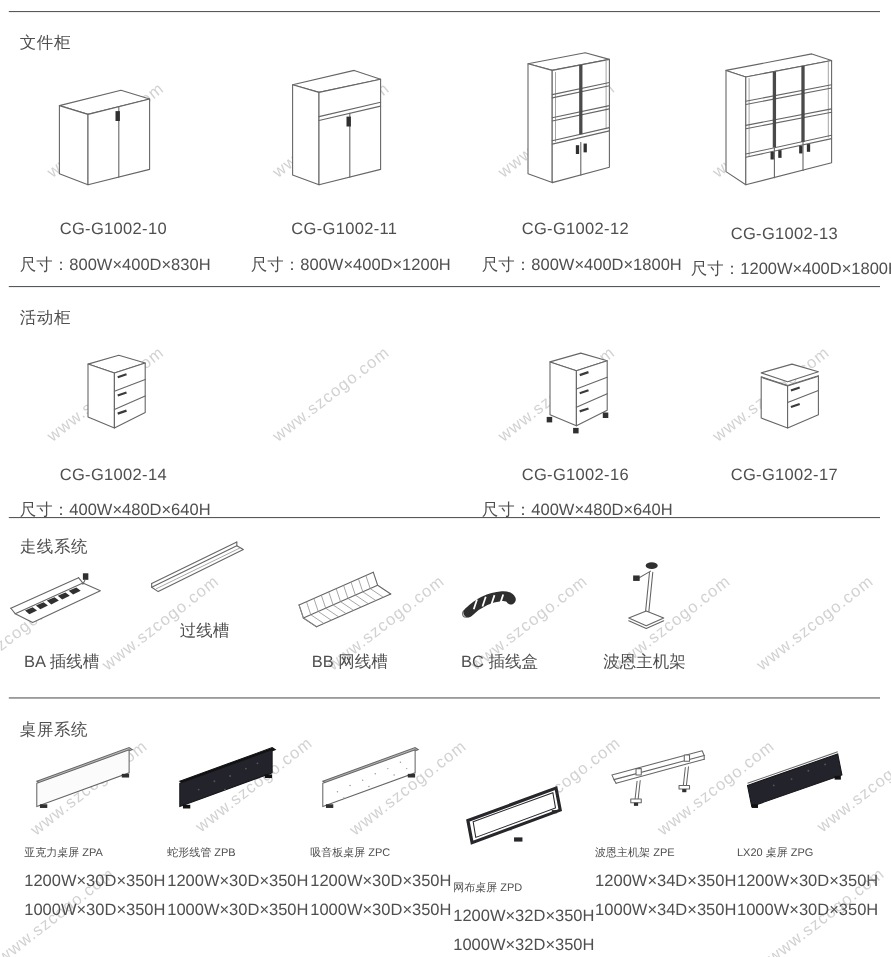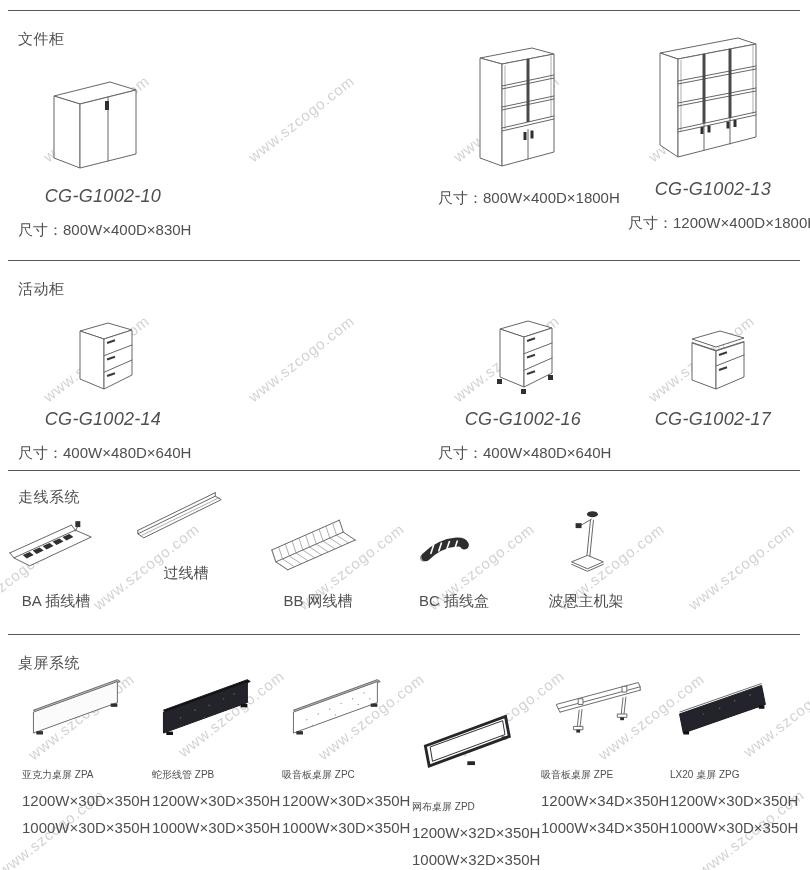--- a/index.html
+++ b/index.html
@@ -2,21 +2,21 @@
 <html><head>
 <meta charset="utf-8">
 <style>
   html,body{margin:0;padding:0;background:#fff;}
   .page{position:relative;width:810px;height:870px;background:#ffffff;overflow:hidden;
         font-family:"Liberation Sans","DejaVu Sans",sans-serif;color:#4f4f4f;}
   .hr{position:absolute;left:8px;right:10px;border-top:1px solid #55585c;height:0;}
   .sec-title{position:absolute;left:18px;font-size:15px;color:#4f4f4f;letter-spacing:.5px;}
   .cell{position:absolute;}
   .imgbox{display:flex;align-items:flex-end;justify-content:center;}
-  .pname{text-align:center;font-size:18px;letter-spacing:.3px;margin-top:11px;font-style:italic;}
+  .pname{text-align:center;font-size:15px;letter-spacing:.3px;margin-top:25px;}
   .pdims{font-size:15px;margin-top:14px;white-space:nowrap;}
   .clabel{text-align:center;font-size:15px;margin-top:6px;}
   .sname{font-size:10px;margin-top:8px;white-space:nowrap;}
   .sdims{font-size:15px;margin-top:10px;white-space:nowrap;text-align:right;}
   .wm{position:absolute;font-size:15px;color:#d2d2d2;letter-spacing:1px;white-space:nowrap;
       transform:rotate(-38deg);transform-origin:left center;pointer-events:none;}
   
   .s{stroke:#666;stroke-width:1;fill:none;stroke-linejoin:round;stroke-linecap:round;}
   .f{stroke:#666;stroke-width:1;fill:#fff;stroke-linejoin:round;}
   .d{fill:#303030;stroke:none;}
@@ -64,20 +64,35 @@
         <polygon class="f" points="36,56 62,64 62,128 36,118"></polygon>
         <polygon class="f" points="62,64 118,50 118,114 62,128"></polygon>
         <line class="s" x1="90" y1="57" x2="90" y2="121"></line>
         <rect class="d" x="87" y="61" width="4" height="9"></rect>
       </svg>
     </div>
     <div class="pname">CG-G1002-10</div>
     <div class="pdims">尺寸：800W×400D×830H</div>
   </div>
 
+  <div class="cell" style="left:228px;top:40px;width:170px">
+    <div class="imgbox" style="height:135px">
+      <svg width="170" height="135" viewBox="0 0 170 135">
+        <polygon class="f" points="38,37 94,24 118,32 62,44"></polygon>
+        <polygon class="f" points="38,37 62,44 62,128 38,119"></polygon>
+        <polygon class="f" points="62,44 118,32 118,114 62,128"></polygon>
+        <line class="s" x1="62" y1="66" x2="118" y2="53"></line>
+        <line class="s" x1="62" y1="69.5" x2="118" y2="56.5"></line>
+        <line class="s" x1="90" y1="63" x2="90" y2="121"></line>
+        <rect class="d" x="87" y="66" width="4" height="9"></rect>
+      </svg>
+    </div>
+    <div class="pname">CG-G1002-11</div>
+    <div class="pdims">尺寸：800W×400D×1200H</div>
+  </div>
 
   <div class="cell" style="left:438px;top:40px;width:170px">
     <div class="imgbox" style="height:135px">
       <svg width="170" height="135" viewBox="0 0 170 135">
         <polygon class="f" points="42,18 94,8 116,14 64,24"></polygon>
         <polygon class="f" points="42,18 64,24 64,126 42,118"></polygon>
         <polygon class="f" points="64,24 116,14 116,112 64,126"></polygon>
         <line class="thin" x1="67" y1="25.5" x2="67" y2="89"></line>
         <line class="thin" x1="113" y1="15.5" x2="113" y2="77.5"></line>
         <line class="s" x1="64" y1="46" x2="116" y2="35"></line>
@@ -85,24 +100,25 @@
         <line class="s" x1="64" y1="67" x2="116" y2="56"></line>
         <line class="s" x1="64" y1="70" x2="116" y2="59"></line>
         <line class="s" x1="64" y1="88" x2="116" y2="76"></line>
         <line class="s" x1="64" y1="91" x2="116" y2="79"></line>
         <line x1="90" y1="19" x2="90" y2="82" stroke="#4a4a4a" stroke-width="3"></line>
         <line class="s" x1="90" y1="89.5" x2="90" y2="119"></line>
         <rect class="d" x="85.5" y="92" width="3" height="8"></rect>
         <rect class="d" x="92.5" y="90.5" width="3" height="8"></rect>
       </svg>
     </div>
+    <div class="pname">CG-G1002-12</div>
     <div class="pdims">尺寸：800W×400D×1800H</div>
   </div>
 
-  <div class="cell" style="left:628px;top:33px;width:170px">
+  <div class="cell" style="left:628px;top:44px;width:170px">
     <div class="imgbox" style="height:135px">
       <svg width="170" height="135" viewBox="0 0 170 135">
         <polygon class="f" points="32,20 110,5 128,11 50,26"></polygon>
         <polygon class="f" points="32,20 50,26 50,124 32,112"></polygon>
         <polygon class="f" points="50,26 128,11 128,104 50,124"></polygon>
         <line class="thin" x1="53" y1="27" x2="53" y2="98"></line>
         <line class="thin" x1="125" y1="12" x2="125" y2="81"></line>
         <line class="s" x1="50" y1="48" x2="128" y2="33"></line>
         <line class="s" x1="50" y1="51" x2="128" y2="36"></line>
         <line class="s" x1="50" y1="70" x2="128" y2="55"></line>
@@ -351,21 +367,21 @@
         <line class="s" x1="40" y1="42" x2="38" y2="60"></line>
         <line class="s" x1="43" y1="41.3" x2="41" y2="59.3"></line>
         <rect class="f" x="34" y="59" width="10" height="3.5"></rect>
         <rect class="d" x="37" y="62.5" width="4" height="3"></rect>
         <line class="s" x1="86" y1="29" x2="84" y2="47"></line>
         <line class="s" x1="89" y1="28.3" x2="87" y2="46.3"></line>
         <rect class="f" x="80" y="46" width="10" height="3.5"></rect>
         <rect class="d" x="83" y="49.5" width="4" height="3"></rect>
       </svg>
     </div>
-    <div class="sname">吸音板桌屏 ZPE</div>
+    <div class="sname">波恩主机架 ZPE</div>
     <div class="sdims">1200W×34D×350H</div>
     <div class="sdims">1000W×34D×350H</div>
   </div>
 
   <div class="cell" style="left:670px;top:664px;width:124px">
     <div class="imgbox" style="height:96px">
       <svg width="130" height="92" viewBox="0 0 130 92">
         <polygon points="10,46 96,16 100,36 14,66" fill="#23232b" stroke="#151519" stroke-width="1"></polygon>
         <line x1="10" y1="44" x2="96" y2="14" stroke="#666" stroke-width="1"></line>
         <circle cx="35" cy="46" r=".9" fill="#555"></circle>

